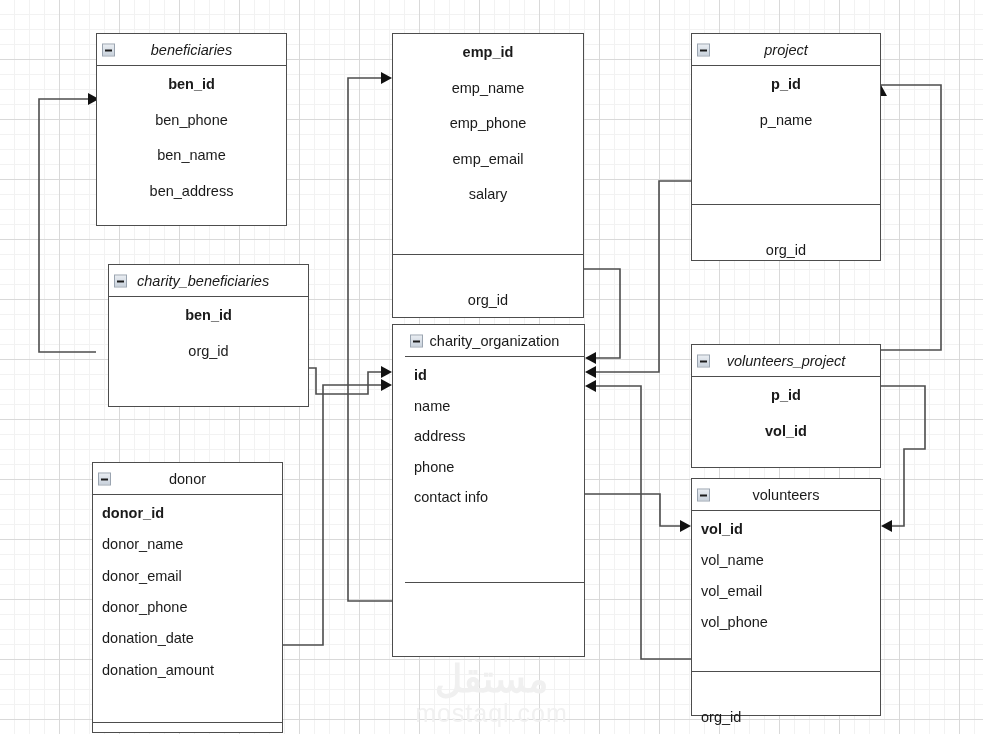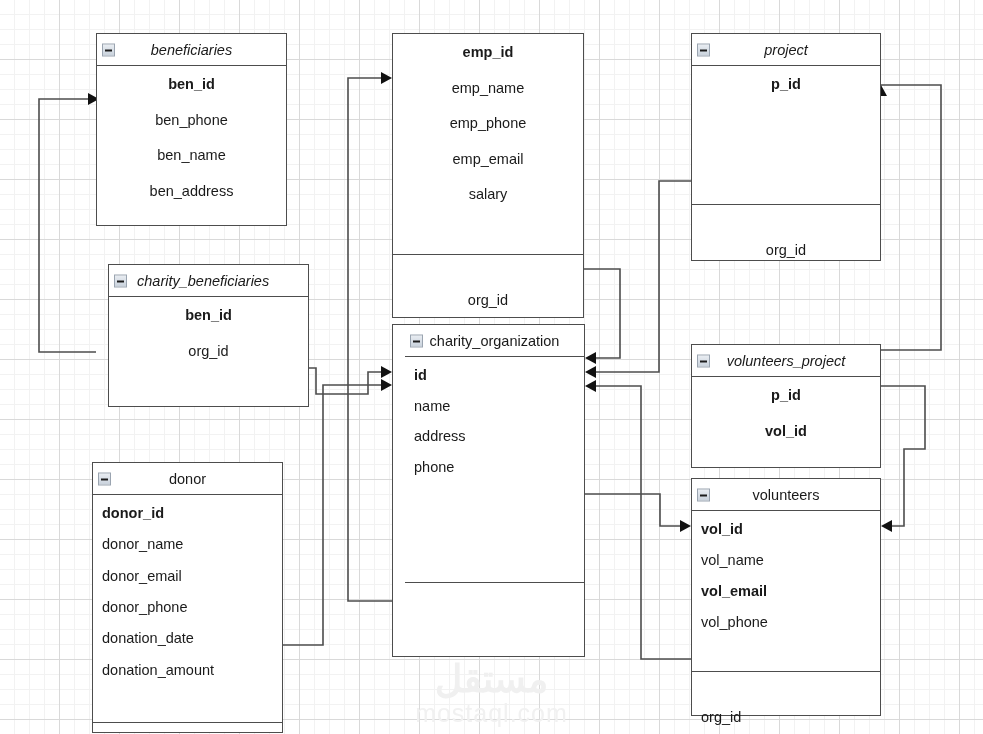--- a/index.html
+++ b/index.html
@@ -162,20 +162,21 @@
           <div class="sep" style="top: 220px;"></div>
         </div>
       </div>
       <div class="entity" style="left: 691px; top: 33px; width: 190px; height: 228px;">
         <div class="ent-head">
           <span class="collapse-icon"></span>
           <span class="ent-title">project</span>
         </div>
         <div class="ent-body" style="height: 192.8px;">
           <div class="field pk center" style="position: absolute; left: 0px; right: 0px; top: 10px;">p_id</div>
+          <div class="field center" style="position: absolute; left: 0px; right: 0px; top: 45.5px;">p_name</div>
           <div class="field center" style="position: absolute; left: 0px; right: 0px; top: 176px;">org_id</div>
           <div class="sep" style="top: 138px;"></div>
         </div>
       </div>
       <div class="entity" style="left: 108px; top: 264px; width: 201px; height: 143px;">
         <div class="ent-head head-left">
           <span class="collapse-icon"></span>
           <span class="ent-title">charity_beneficiaries</span>
         </div>
         <div class="ent-body" style="height: 107.8px;">
@@ -186,20 +187,21 @@
       <div class="entity" style="left: 392px; top: 324px; width: 193px; height: 333px; padding-left: 12px;">
         <div class="ent-head">
           <span class="collapse-icon"></span>
           <span class="ent-title upright">charity_organization</span>
         </div>
         <div class="ent-body" style="height: 297.8px;">
           <div class="field pk left" style="position: absolute; left: 0px; right: 0px; top: 10px;">id</div>
           <div class="field left" style="position: absolute; left: 0px; right: 0px; top: 40.5px;">name</div>
           <div class="field left" style="position: absolute; left: 0px; right: 0px; top: 71px;">address</div>
           <div class="field left" style="position: absolute; left: 0px; right: 0px; top: 101.5px;">phone</div>
+          <div class="field left" style="position: absolute; left: 0px; right: 0px; top: 132px;">contact info</div>
           <div class="sep" style="top: 225px;"></div>
         </div>
       </div>
       <div class="entity" style="left: 691px; top: 300px; width: 190px; height: 124px; margin-top: 44px;">
         <div class="ent-head">
           <span class="collapse-icon"></span>
           <span class="ent-title">volunteers_project</span>
         </div>
         <div class="ent-body" style="height: 123.8px;">
           <div class="field pk center" style="position: absolute; left: 0px; right: 0px; top: 10px;">p_id</div>
@@ -207,21 +209,21 @@
         </div>
       </div>
       <div class="entity" style="left: 691px; top: 478px; width: 190px; height: 238px;">
         <div class="ent-head">
           <span class="collapse-icon"></span>
           <span class="ent-title upright">volunteers</span>
         </div>
         <div class="ent-body" style="height: 202.8px;">
           <div class="field pk left" style="position: absolute; left: 0px; right: 0px; top: 10px;">vol_id</div>
           <div class="field left" style="position: absolute; left: 0px; right: 0px; top: 41px;">vol_name</div>
-          <div class="field left" style="position: absolute; left: 0px; right: 0px; top: 72px; font-weight: bold;">vol_email</div>
+          <div class="field left" style="position: absolute; left: 0px; right: 0px; top: 72px;">vol_email</div>
           <div class="field left" style="position: absolute; left: 0px; right: 0px; top: 103px;">vol_phone</div>
           <div class="field left" style="position: absolute; left: 0px; right: 0px; top: 198px;">org_id</div>
           <div class="sep" style="top: 160px;"></div>
         </div>
       </div>
       <div class="entity" style="left: 92px; top: 445px; width: 191px; height: 271px; margin-top: 17px;">
         <div class="ent-head">
           <span class="collapse-icon"></span>
           <span class="ent-title upright">donor</span>
         </div>

